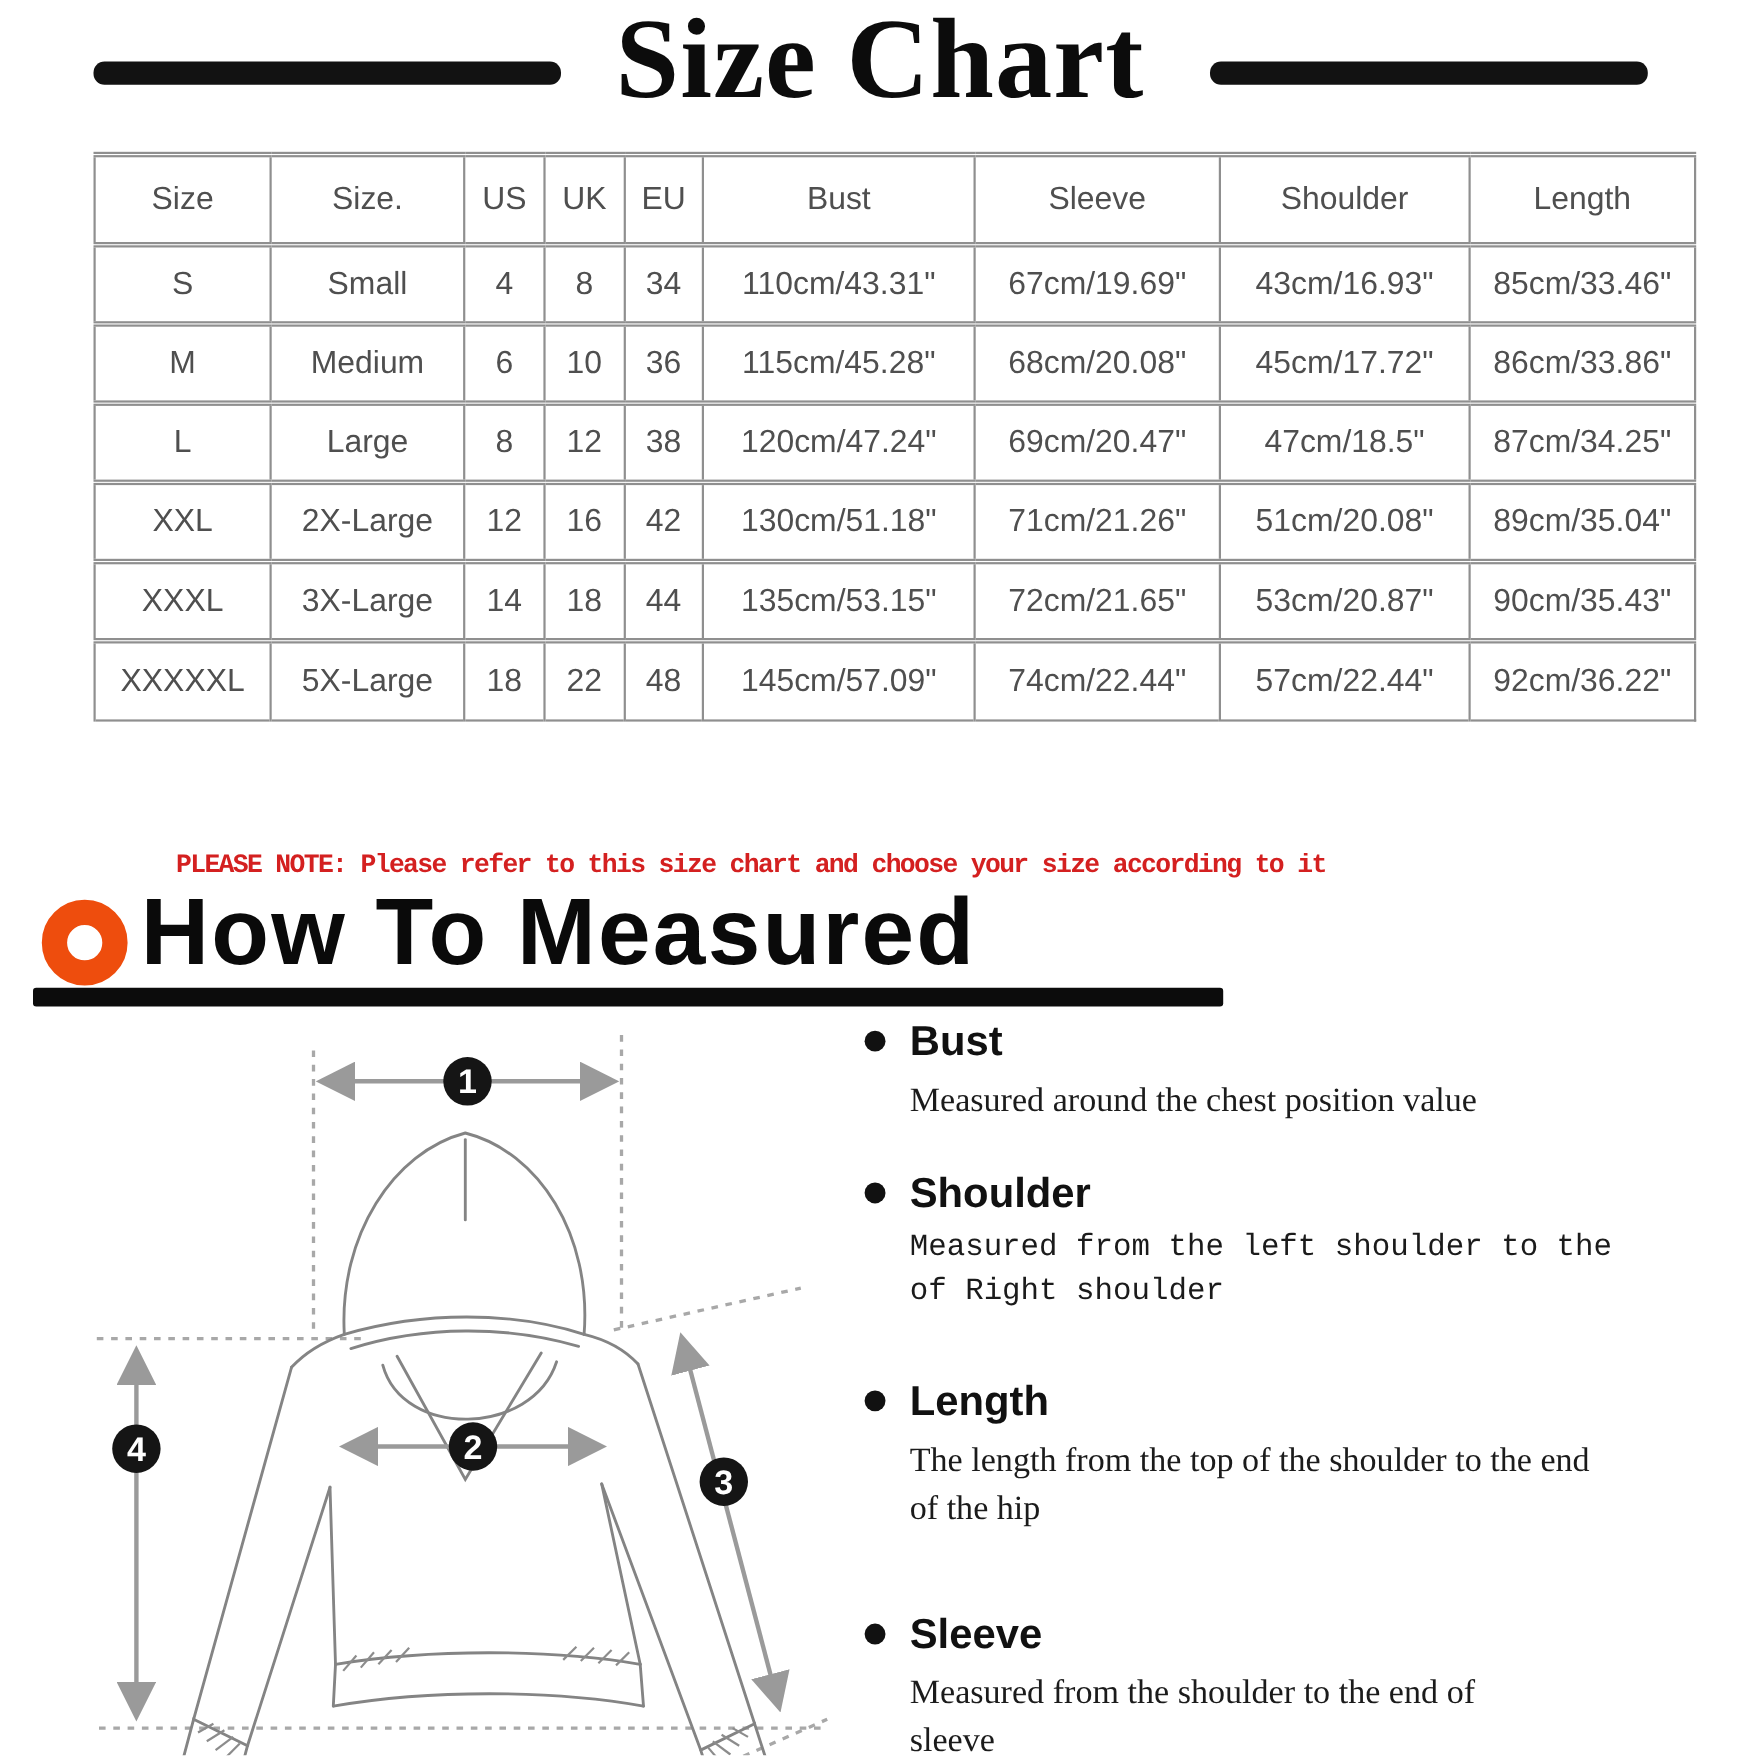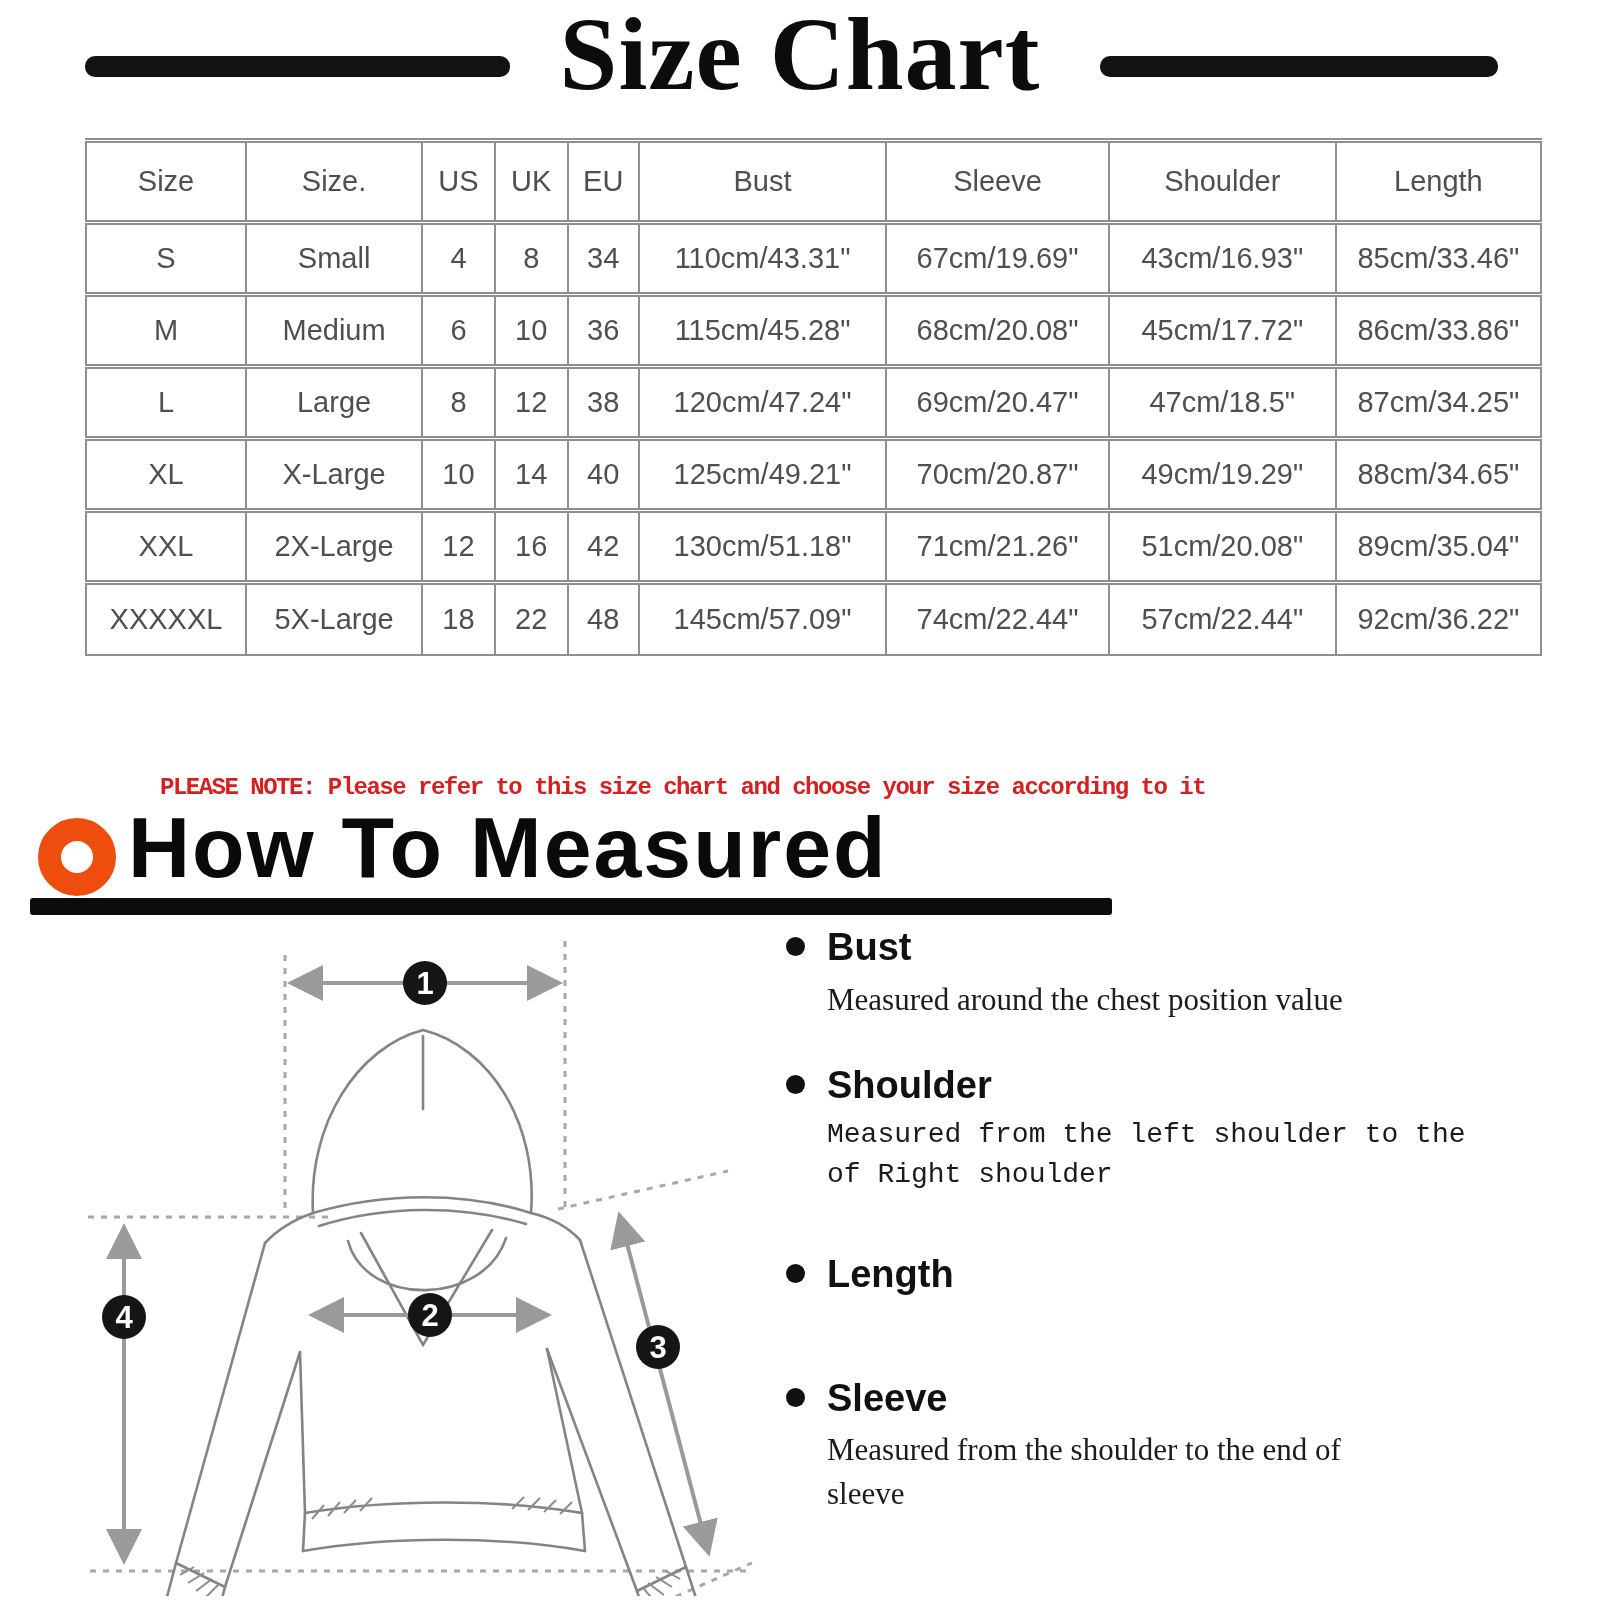--- a/index.html
+++ b/index.html
@@ -122,44 +122,44 @@
     <td>Large</td>
     <td>8</td>
     <td>12</td>
     <td>38</td>
     <td>120cm/47.24"</td>
     <td>69cm/20.47"</td>
     <td>47cm/18.5"</td>
     <td>87cm/34.25"</td>
   </tr>
 
-  <tr>
-    <td>XL</td>
-    <td>X-Large</td>
-    <td>10</td>
-    <td>14</td>
-    <td>40</td>
-    <td>125cm/49.21"</td>
-    <td>70cm/20.87"</td>
-    <td>49cm/19.29"</td>
-    <td>88cm/34.65"</td>
-  </tr>
 
   <tr>
     <td>XXL</td>
     <td>2X-Large</td>
     <td>12</td>
     <td>16</td>
     <td>42</td>
     <td>130cm/51.18"</td>
     <td>71cm/21.26"</td>
     <td>51cm/20.08"</td>
     <td>89cm/35.04"</td>
   </tr>
 
+  <tr>
+    <td>XXXL</td>
+    <td>3X-Large</td>
+    <td>14</td>
+    <td>18</td>
+    <td>44</td>
+    <td>135cm/53.15"</td>
+    <td>72cm/21.65"</td>
+    <td>53cm/20.87"</td>
+    <td>90cm/35.43"</td>
+  </tr>
 
 
   <tr>
     <td>XXXXXL</td>
     <td>5X-Large</td>
     <td>18</td>
     <td>22</td>
     <td>48</td>
     <td>145cm/57.09"</td>
     <td>74cm/22.44"</td>
@@ -277,20 +277,21 @@
     <div class="m-text">
       <div class="m-label">Shoulder</div>
       <div class="m-desc">Measured from the left shoulder to the of Right shoulder</div>
     </div>
   </div>
 
   <div class="m-item">
     <span class="bullet"></span>
     <div class="m-text">
       <div class="m-label">Length</div>
+      <div class="m-desc">The length from the top of the shoulder to the end of the hip</div>
     </div>
   </div>
 
   <div class="m-item">
     <span class="bullet"></span>
     <div class="m-text">
       <div class="m-label">Sleeve</div>
       <div class="m-desc">Measured from the shoulder to the end of sleeve</div>
     </div>
   </div>

